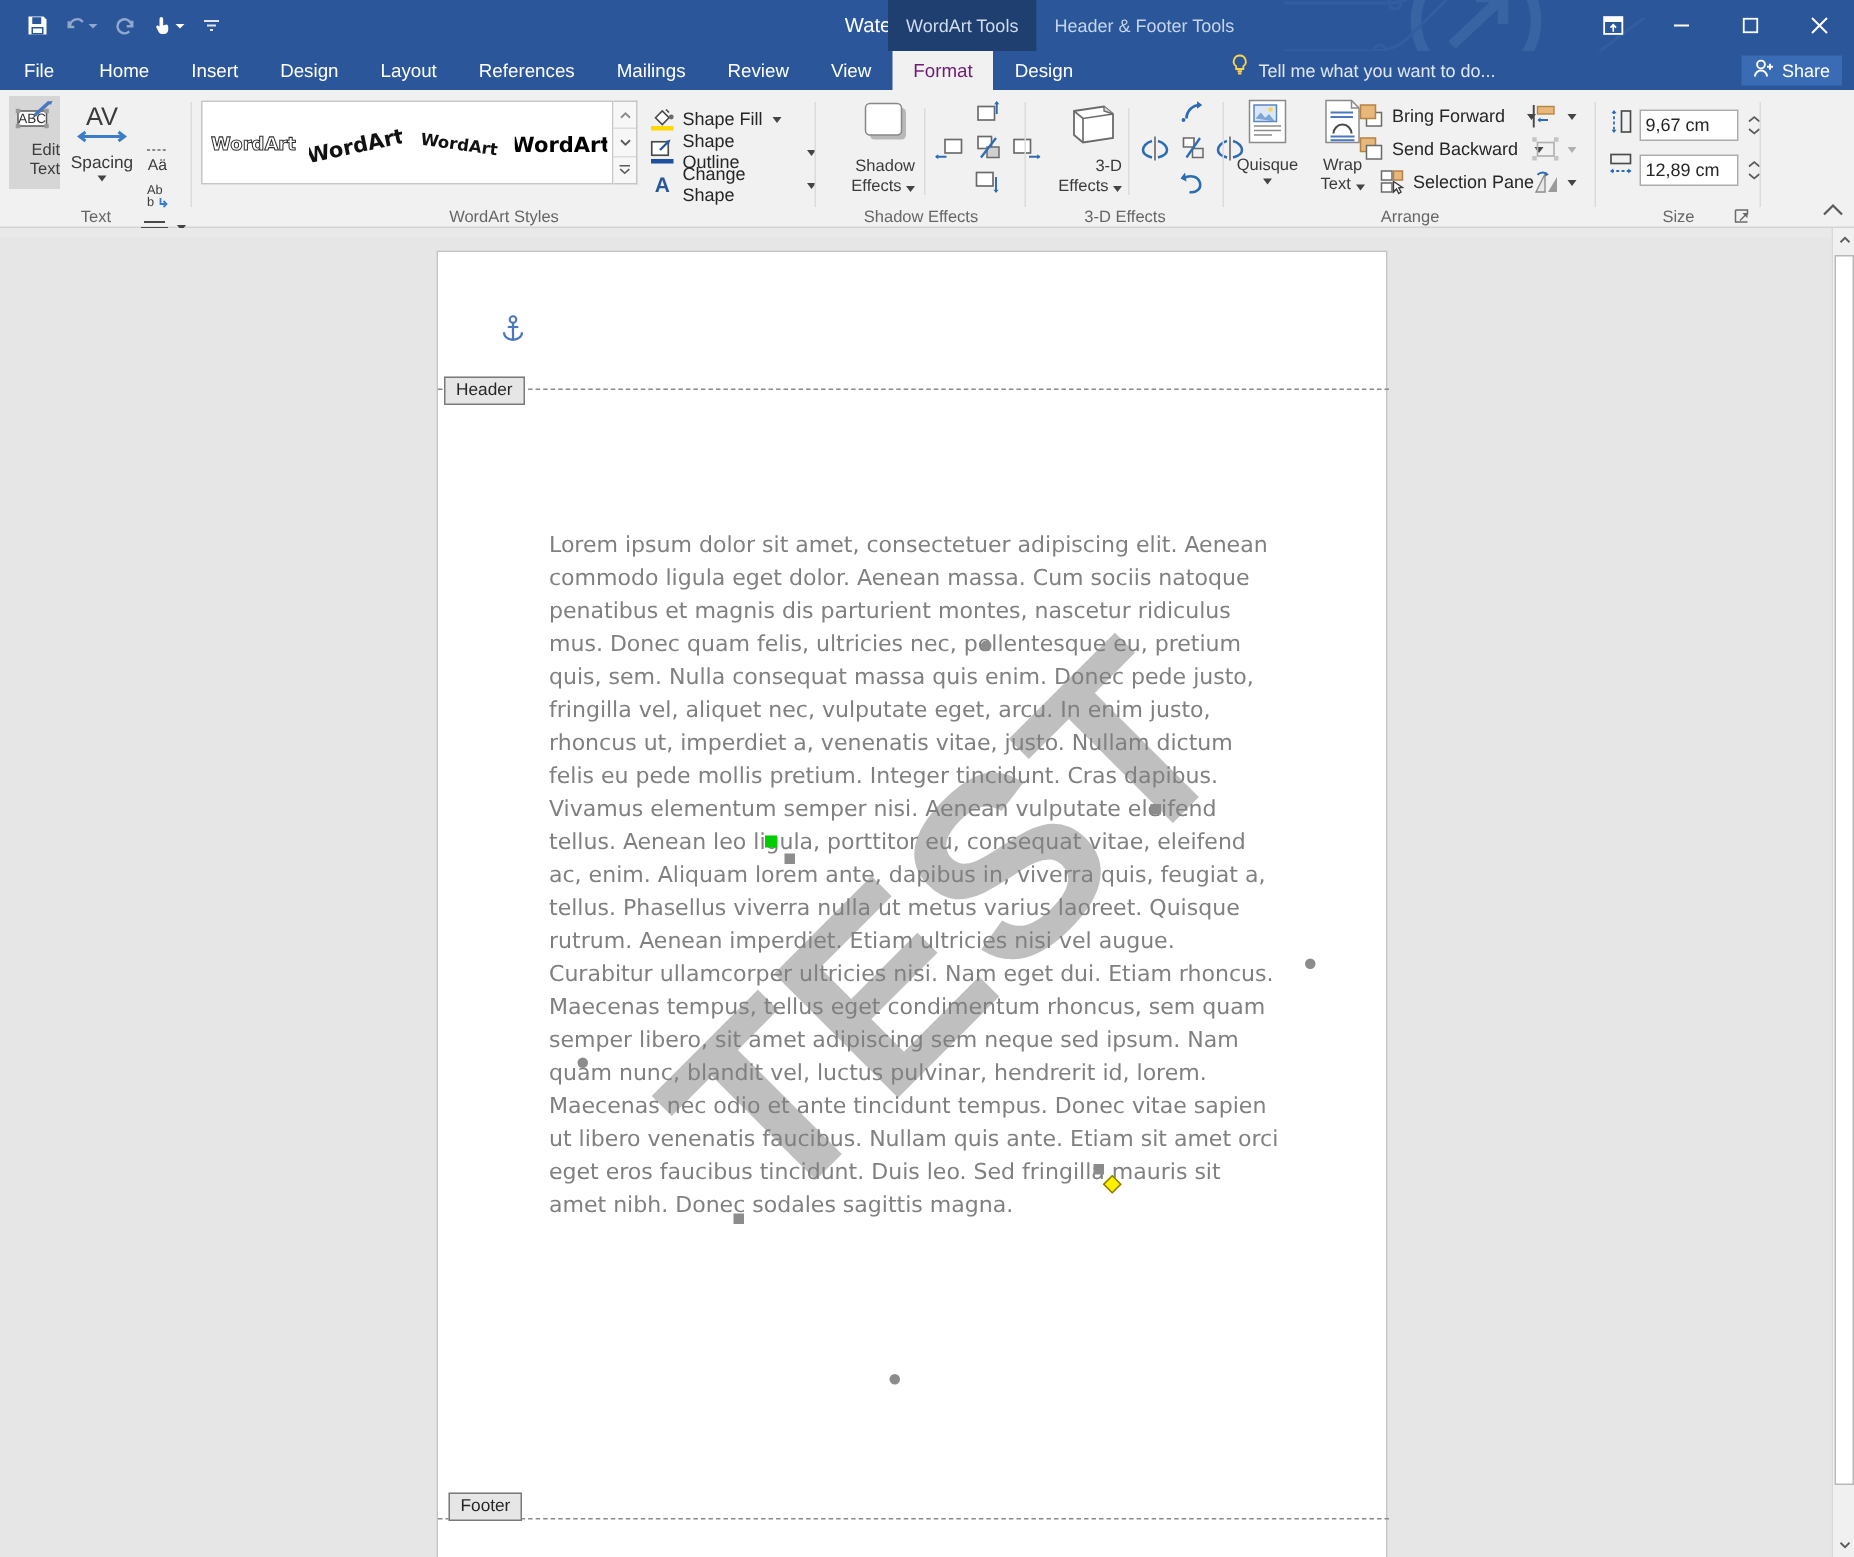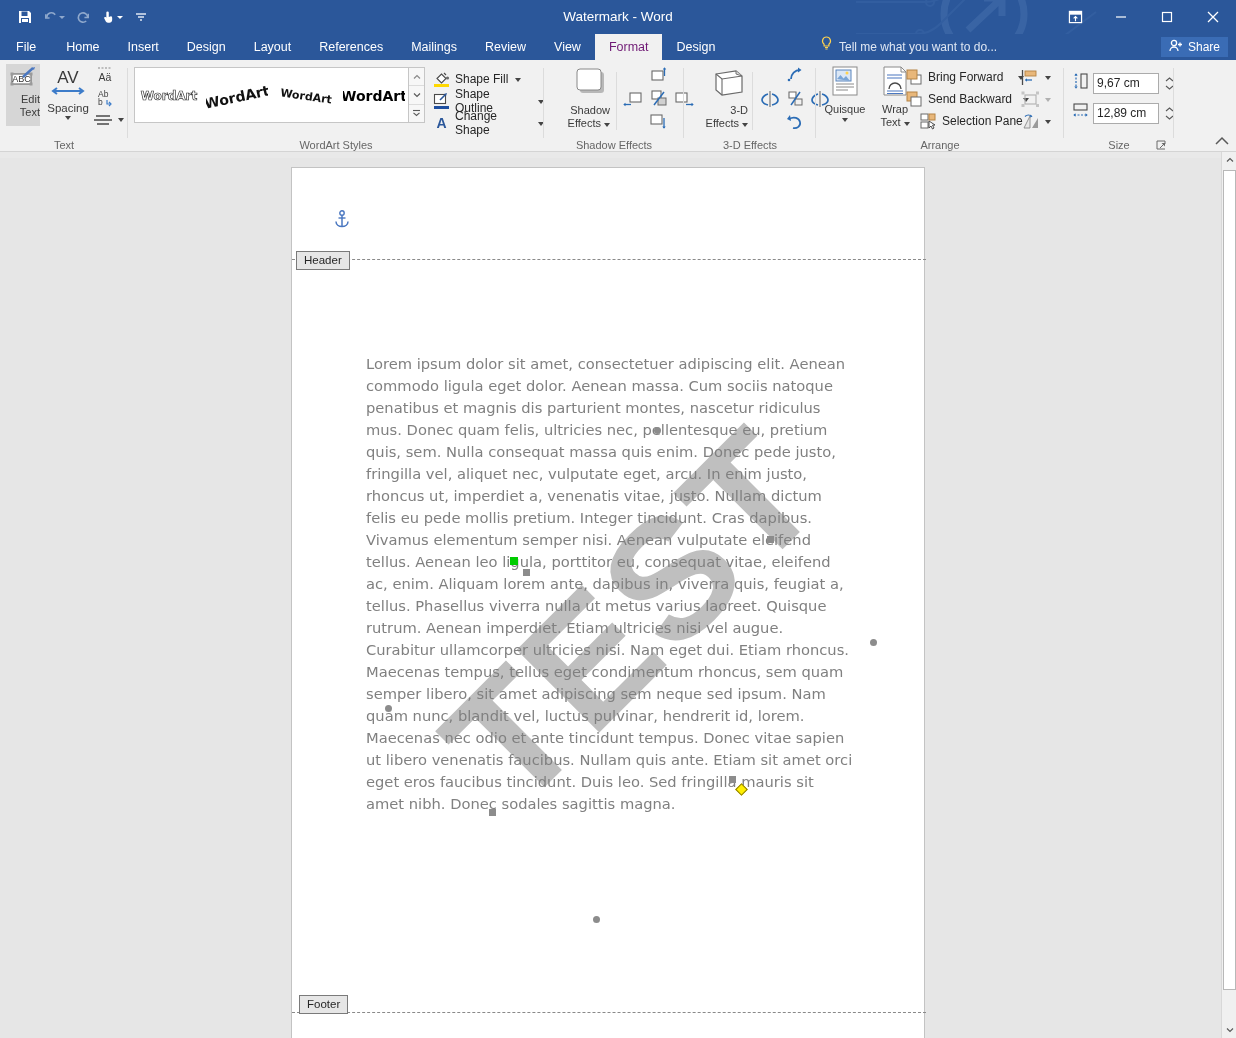--- a/index.html
+++ b/index.html
@@ -92,21 +92,21 @@
   .et-label { font-size: 11px; color: #3b3b3b; line-height: 13px; text-align: right; }
   .spacing-btn {
     position: absolute; left: 44px; top: 4px; width: 48px; height: 66px;
     display: flex; flex-direction: column; align-items: center; padding-top: 4px;
   }
   .sp-label { font-size: 11.5px; color: #3b3b3b; }
   .caret-dn {
     width: 0; height: 0; border-left: 3.5px solid transparent; border-right: 3.5px solid transparent;
     border-top: 4px solid #444; margin-top: 2px;
   }
-  .small-btn { position: absolute; width: 26px; height: 20px; display: flex; align-items: center; justify-content: center; }
+  .small-btn { position: absolute; width: 26px; height: 20px; display: flex; align-items: center; justify-content: center; margin-top: 32px; }
 
   
   .wa-gallery {
     position: absolute; left: 6px; top: 7px; width: 275px; height: 56px;
     background: #ffffff; border: 1px solid #c6c6c6; display: flex; align-items: center;
     justify-content: space-around;
   }
   .wa-item { width: 62px; height: 44px; display: flex; align-items: center; justify-content: center; overflow: hidden; }
   .wa-scroll {
     position: absolute; left: 281px; top: 7px; width: 16px; height: 56px;
@@ -252,20 +252,24 @@
           </svg>
         <span class="caret-sm"></span>
       </div>
       <div class="qat-btn">
         <svg width="12" height="12" viewBox="0 0 12 12">
             <path d="M1 3h10M3 6h6M5 9h2" stroke="#dfe7f3" stroke-width="1.3"></path>
           </svg>
       </div>
     </div>
 
+    <div class="ctx-tabs">
+      <div class="ctx-tab">WordArt Tools</div>
+      <div class="ctx-tab b">Header &amp; Footer Tools</div>
+    </div>
 
     <div class="win-ctrls">
       <div class="win-btn">
         <svg width="15" height="14" viewBox="0 0 16 15">
             <rect x="1.5" y="1.5" width="13" height="12" fill="none" stroke="#fff" stroke-width="1.3"></rect>
             <rect x="1.5" y="1.5" width="13" height="3.5" fill="#fff"></rect>
             <path d="M8 12V7M6 9l2-2 2 2" stroke="#fff" stroke-width="1.2" fill="none"></path>
           </svg>
       </div>
       <div class="win-btn">

